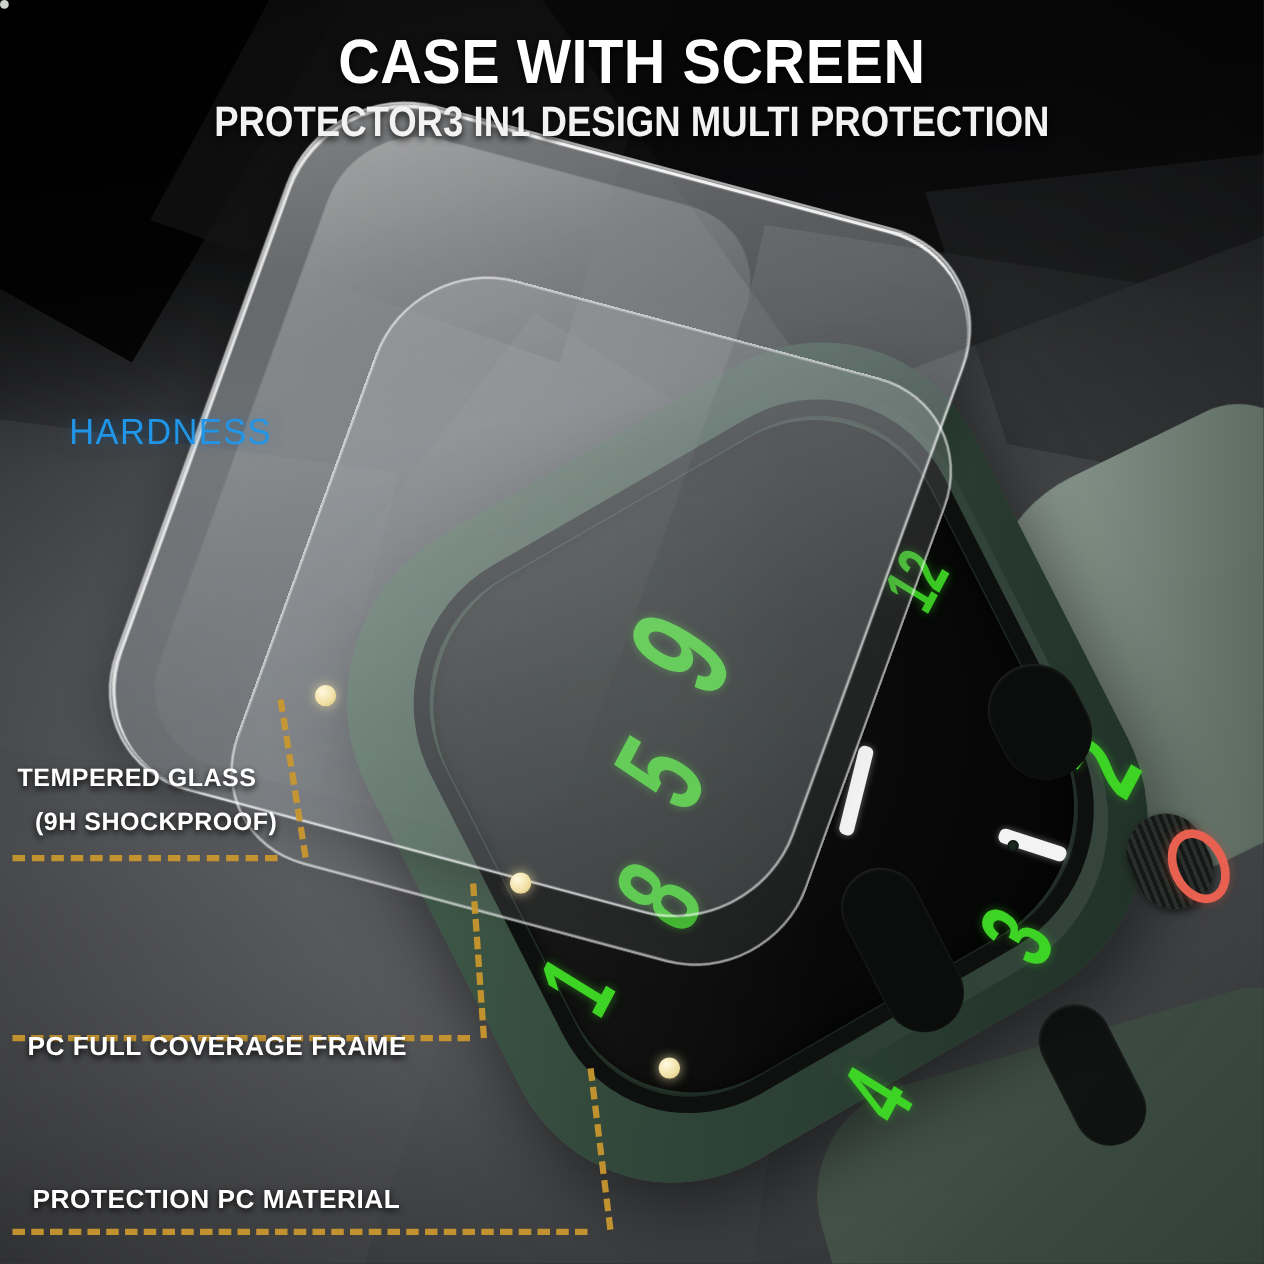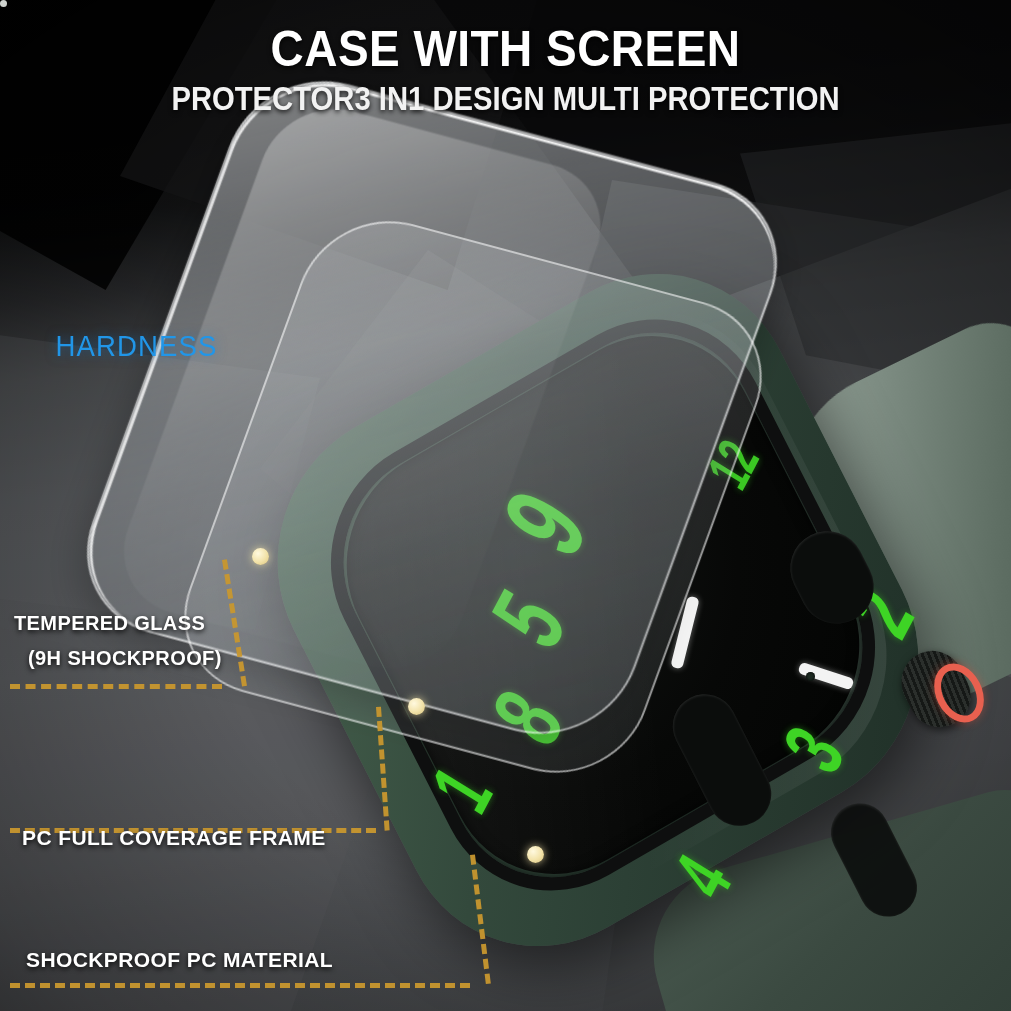--- a/index.html
+++ b/index.html
@@ -376,16 +376,16 @@
     <div class="ann-label ann-l1b">(9H SHOCKPROOF)</div>
 
     <div class="dot-marker dm2"></div>
     <div class="dash-diag dd2"></div>
     <div class="dash-h d2"></div>
     <div class="ann-label ann-l2">PC FULL COVERAGE FRAME</div>
 
     <div class="dot-marker dm3"></div>
     <div class="dash-diag dd3"></div>
     <div class="dash-h d3"></div>
-    <div class="ann-label ann-l3">SHOCKPROOF PC MATERIAL</div>
+    <div class="ann-label ann-l3">PROTECTION PC MATERIAL</div>
   </div>
 
 </div>
 
 </body></html>

